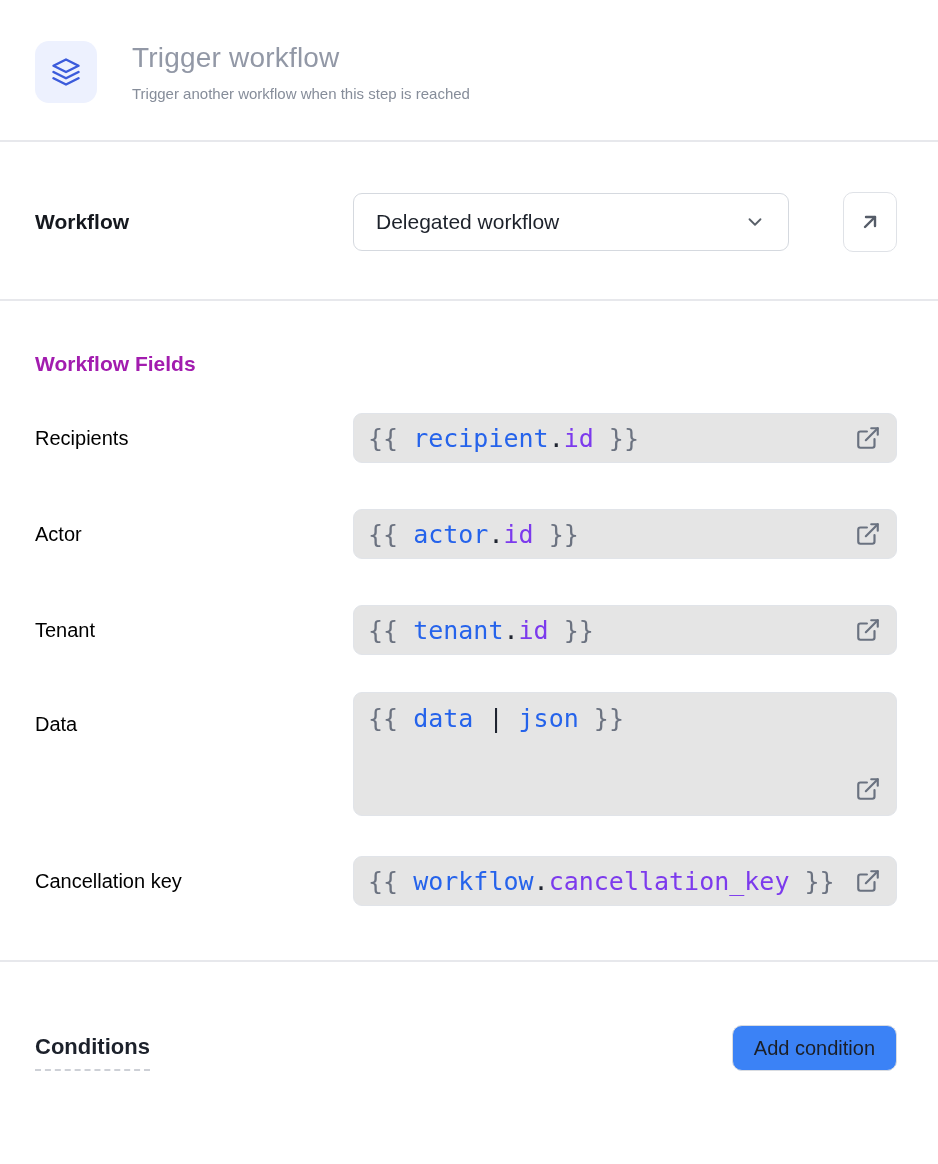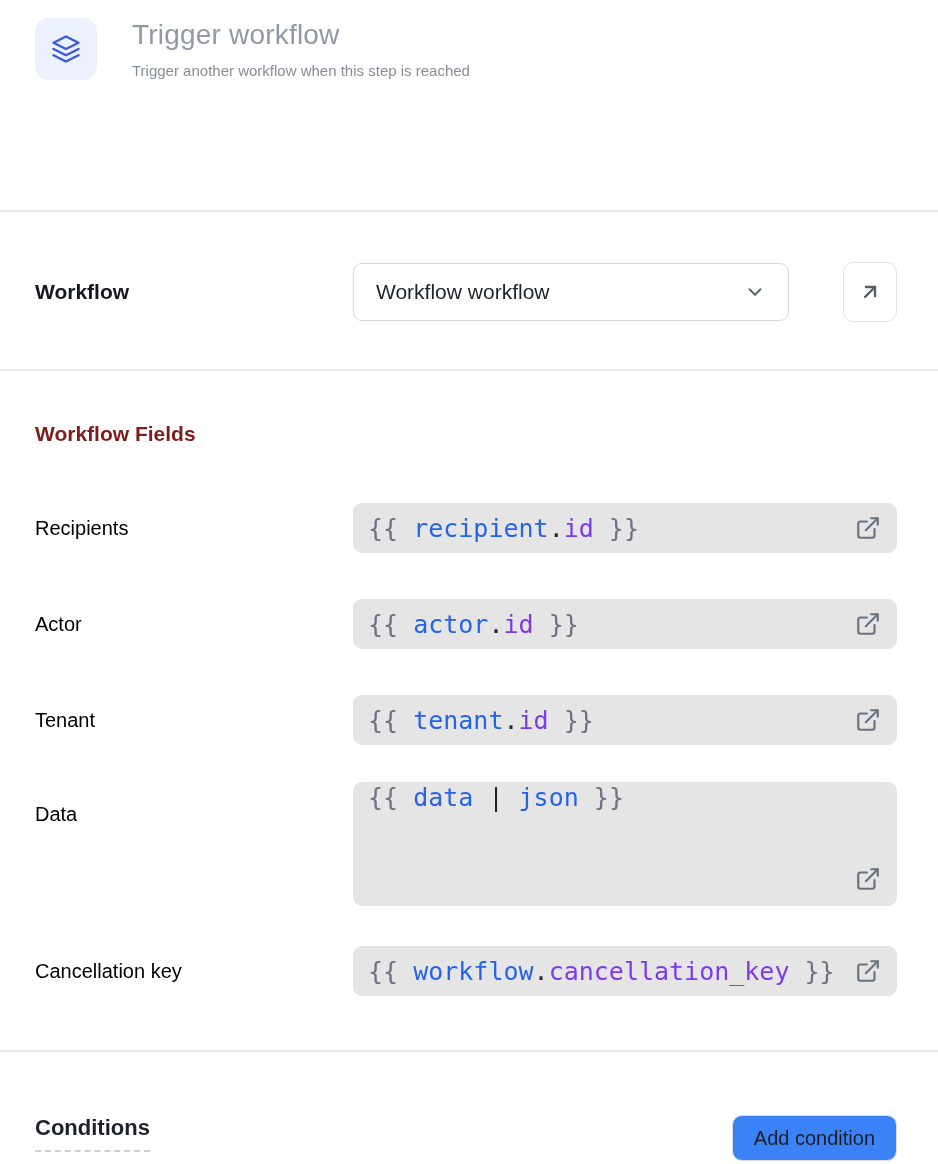--- a/index.html
+++ b/index.html
@@ -6,22 +6,22 @@
   html, body { width: 938px; height: 1164px; }
   body {
     background: #ffffff;
     font-family: "Liberation Sans", "DejaVu Sans", sans-serif;
     color: #1c212b;
     overflow: hidden;
   }
 
   
   .header {
-    height: 212px;
-    padding: 18px 41px 0 35px;
+    height: 142px;
+    padding: 41px 41px 0 35px;
     border-bottom: 2px solid #e7e8ec;
     display: flex;
     align-items: flex-start;
     gap: 35px;
   }
   .app-icon {
     width: 62px; height: 62px;
     border-radius: 14px;
     background: #edf1fe;
     color: #3b5bdb;
@@ -81,23 +81,23 @@
 
   
   .fields-section {
     padding-top: 50px;
     padding-bottom: 54px;
     border-bottom: 2px solid #e7e8ec;
   }
   .section-heading {
     font-size: 21px;
     font-weight: 700;
-    color: #7f1d1d;
+    color: #a21caf;
     line-height: 26px;
-    margin-bottom: 56px;
+    margin-bottom: 36px;
   }
   .field-row { margin-bottom: 46px; }
   .field-row:last-child { margin-bottom: 0; }
   .field-row.tight { margin-bottom: 37px; }
   .field-label { font-size: 20px; color: #000000; }
   .field-box {
     flex: 1;
     height: 50px;
     border: 1px solid #e1e4e9;
     border-radius: 9px;
@@ -116,30 +116,31 @@
   .tok-var   { color: #2563eb; }
   .tok-dot   { color: #1f2430; }
   .tok-prop  { color: #7c3aed; }
   .field-icon { color: #6a7280; display: flex; flex: 0 0 auto; cursor: pointer; }
 
   .field-row.data-row { align-items: flex-start; margin-bottom: 40px; justify-content: center; }
   .field-row.data-row .field-label { padding-top: 21px; }
   .field-box.multiline {
     height: 124px;
     align-items: flex-start;
+    padding-top: 11px;
   }
   .field-box.multiline .field-icon {
     position: absolute;
     right: 15px; bottom: 13px;
   }
 
   
   .conditions-section {
     padding-top: 63px;
-    display: flex; align-items: flex-start; justify-content: space-between;
+    display: flex; align-items: flex-end; justify-content: space-between;
   }
   .conditions-heading {
     font-size: 22px;
     font-weight: 700;
     color: #1c212b;
     border-bottom: 2px dashed #cdd0d6;
     padding-bottom: 9px;
   }
   .outline-button {
     height: 46px;
@@ -172,21 +173,21 @@
   <div class="header-text">
     <div class="page-title">Trigger workflow</div>
     <div class="page-subtitle">Trigger another workflow when this step is reached</div>
   </div>
 </div>
 
 <div class="section workflow-section">
   <div class="row">
     <div class="label-col bold-label">Workflow</div>
     <div class="select">
-      <span class="select-value">Workflow workflow</span>
+      <span class="select-value">Delegated workflow</span>
       <span class="chev">
         <svg width="22" height="22" viewBox="0 0 24 24" fill="none" stroke="currentColor" stroke-width="2" stroke-linecap="round" stroke-linejoin="round">
           <polyline points="6 9 12 15 18 9"></polyline>
         </svg>
       </span>
     </div>
     <div class="icon-button">
       <span>
         <svg width="24" height="24" viewBox="0 0 24 24" fill="none" stroke="currentColor" stroke-width="2.4" stroke-linecap="round" stroke-linejoin="round">
           <line x1="7" y1="17" x2="17" y2="7"></line>

